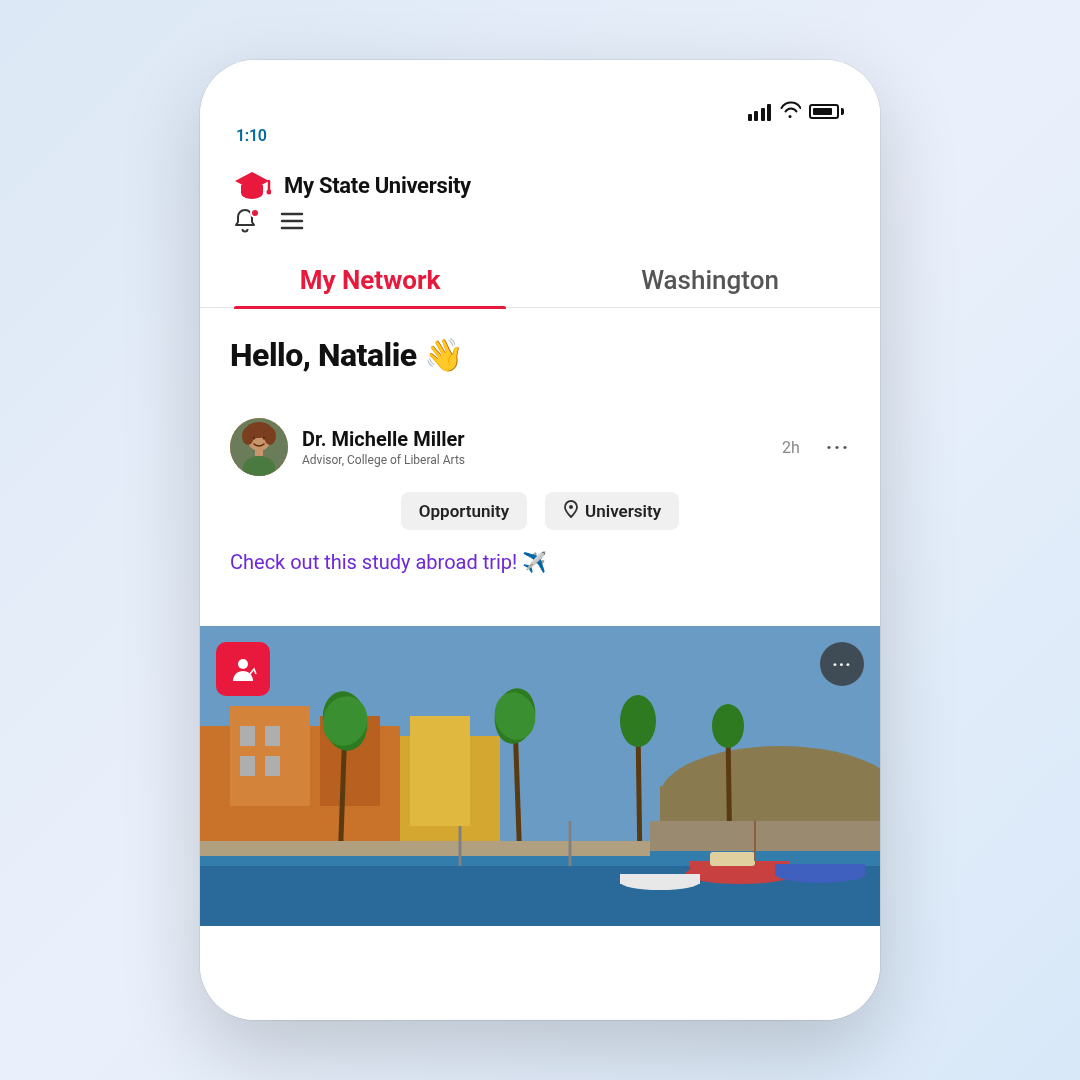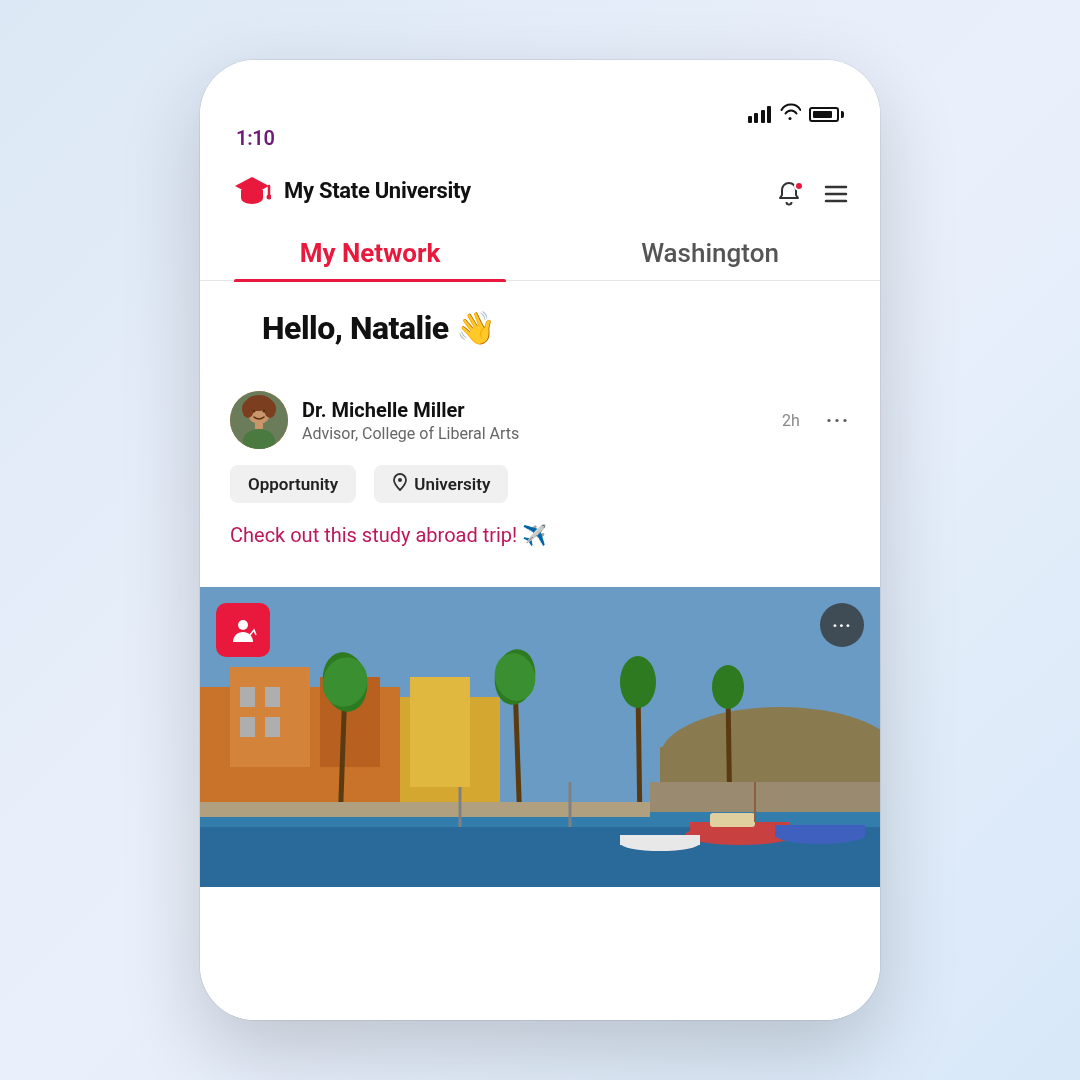--- a/index.html
+++ b/index.html
@@ -30,23 +30,23 @@
     
     .status-bar {
       display: flex;
       justify-content: space-between;
       align-items: center;
       padding: 18px 36px 10px;
       background: #fff;
     }
 
     .status-time {
-      font-size: 20px;
+      font-size: 16px;
       font-weight: 600;
-      color: #701a75;
+      color: #0369a1;
       letter-spacing: -0.3px;
       margin-top: 48px;
     }
 
     .status-icons {
       display: flex;
       align-items: center;
       gap: 8px;
     }
 
@@ -95,24 +95,25 @@
     .battery-tip {
       width: 3px;
       height: 7px;
       background: #111;
       border-radius: 0 2px 2px 0;
     }
 
     
     .app-header {
       display: flex;
-      align-items: flex-end;
+      align-items: flex-start;
       justify-content: space-between;
       padding: 8px 30px 12px;
       background: #fff;
+      flex-direction: column;
     }
 
     .app-brand {
       display: flex;
       align-items: center;
       gap: 10px;
     }
 
     .grad-cap-icon {
       width: 44px;
@@ -207,41 +208,40 @@
     
     .content {
       flex: 1;
       overflow-y: auto;
       background: #fff;
       padding: 28px 30px 0;
     }
 
     .greeting-section {
       margin-bottom: 24px;
-      margin-left: 32px;
     }
 
     .greeting-title {
       font-size: 32px;
       font-weight: 800;
       color: #111;
       letter-spacing: -0.5px;
       margin-bottom: 6px;
     }
 
     .greeting-subtitle {
       font-size: 20px;
       color: #444;
       font-weight: 400;
     }
 
     
     .post-card {
       background: #fff;
-      margin: 0 -30px;
+      margin: 12px -30px;
       padding: 20px 30px;
     }
 
     .post-header {
       display: flex;
       align-items: center;
       justify-content: space-between;
       margin-bottom: 16px;
     }
 
@@ -276,21 +276,21 @@
     }
 
     .author-name {
       font-size: 20px;
       font-weight: 700;
       color: #111;
       margin-bottom: 2px;
     }
 
     .author-role {
-      font-size: 16px;
+      font-size: 12px;
       color: #666;
     }
 
     .post-meta {
       display: flex;
       align-items: center;
       gap: 26px;
     }
 
     .post-time {
@@ -303,20 +303,21 @@
       color: #555;
       letter-spacing: 2px;
       font-weight: 700;
     }
 
     
     .post-tags {
       display: flex;
       gap: 18px;
       margin-bottom: 18px;
+      justify-content: center;
     }
 
     .tag {
       padding: 8px 18px;
       background: #f0f0f0;
       border-radius: 8px;
       font-size: 17px;
       font-weight: 600;
       color: #222;
       display: flex;
@@ -324,21 +325,21 @@
       gap: 6px;
     }
 
     .tag .location-icon {
       font-size: 16px;
     }
 
     
     .post-text {
       font-size: 20px;
-      color: #be185d;
+      color: #6d28d9;
       margin-bottom: 18px;
       line-height: 1.4;
     }
 
     
     .post-image {
       margin: 0 -30px;
       position: relative;
       height: 300px;
       overflow: hidden;

